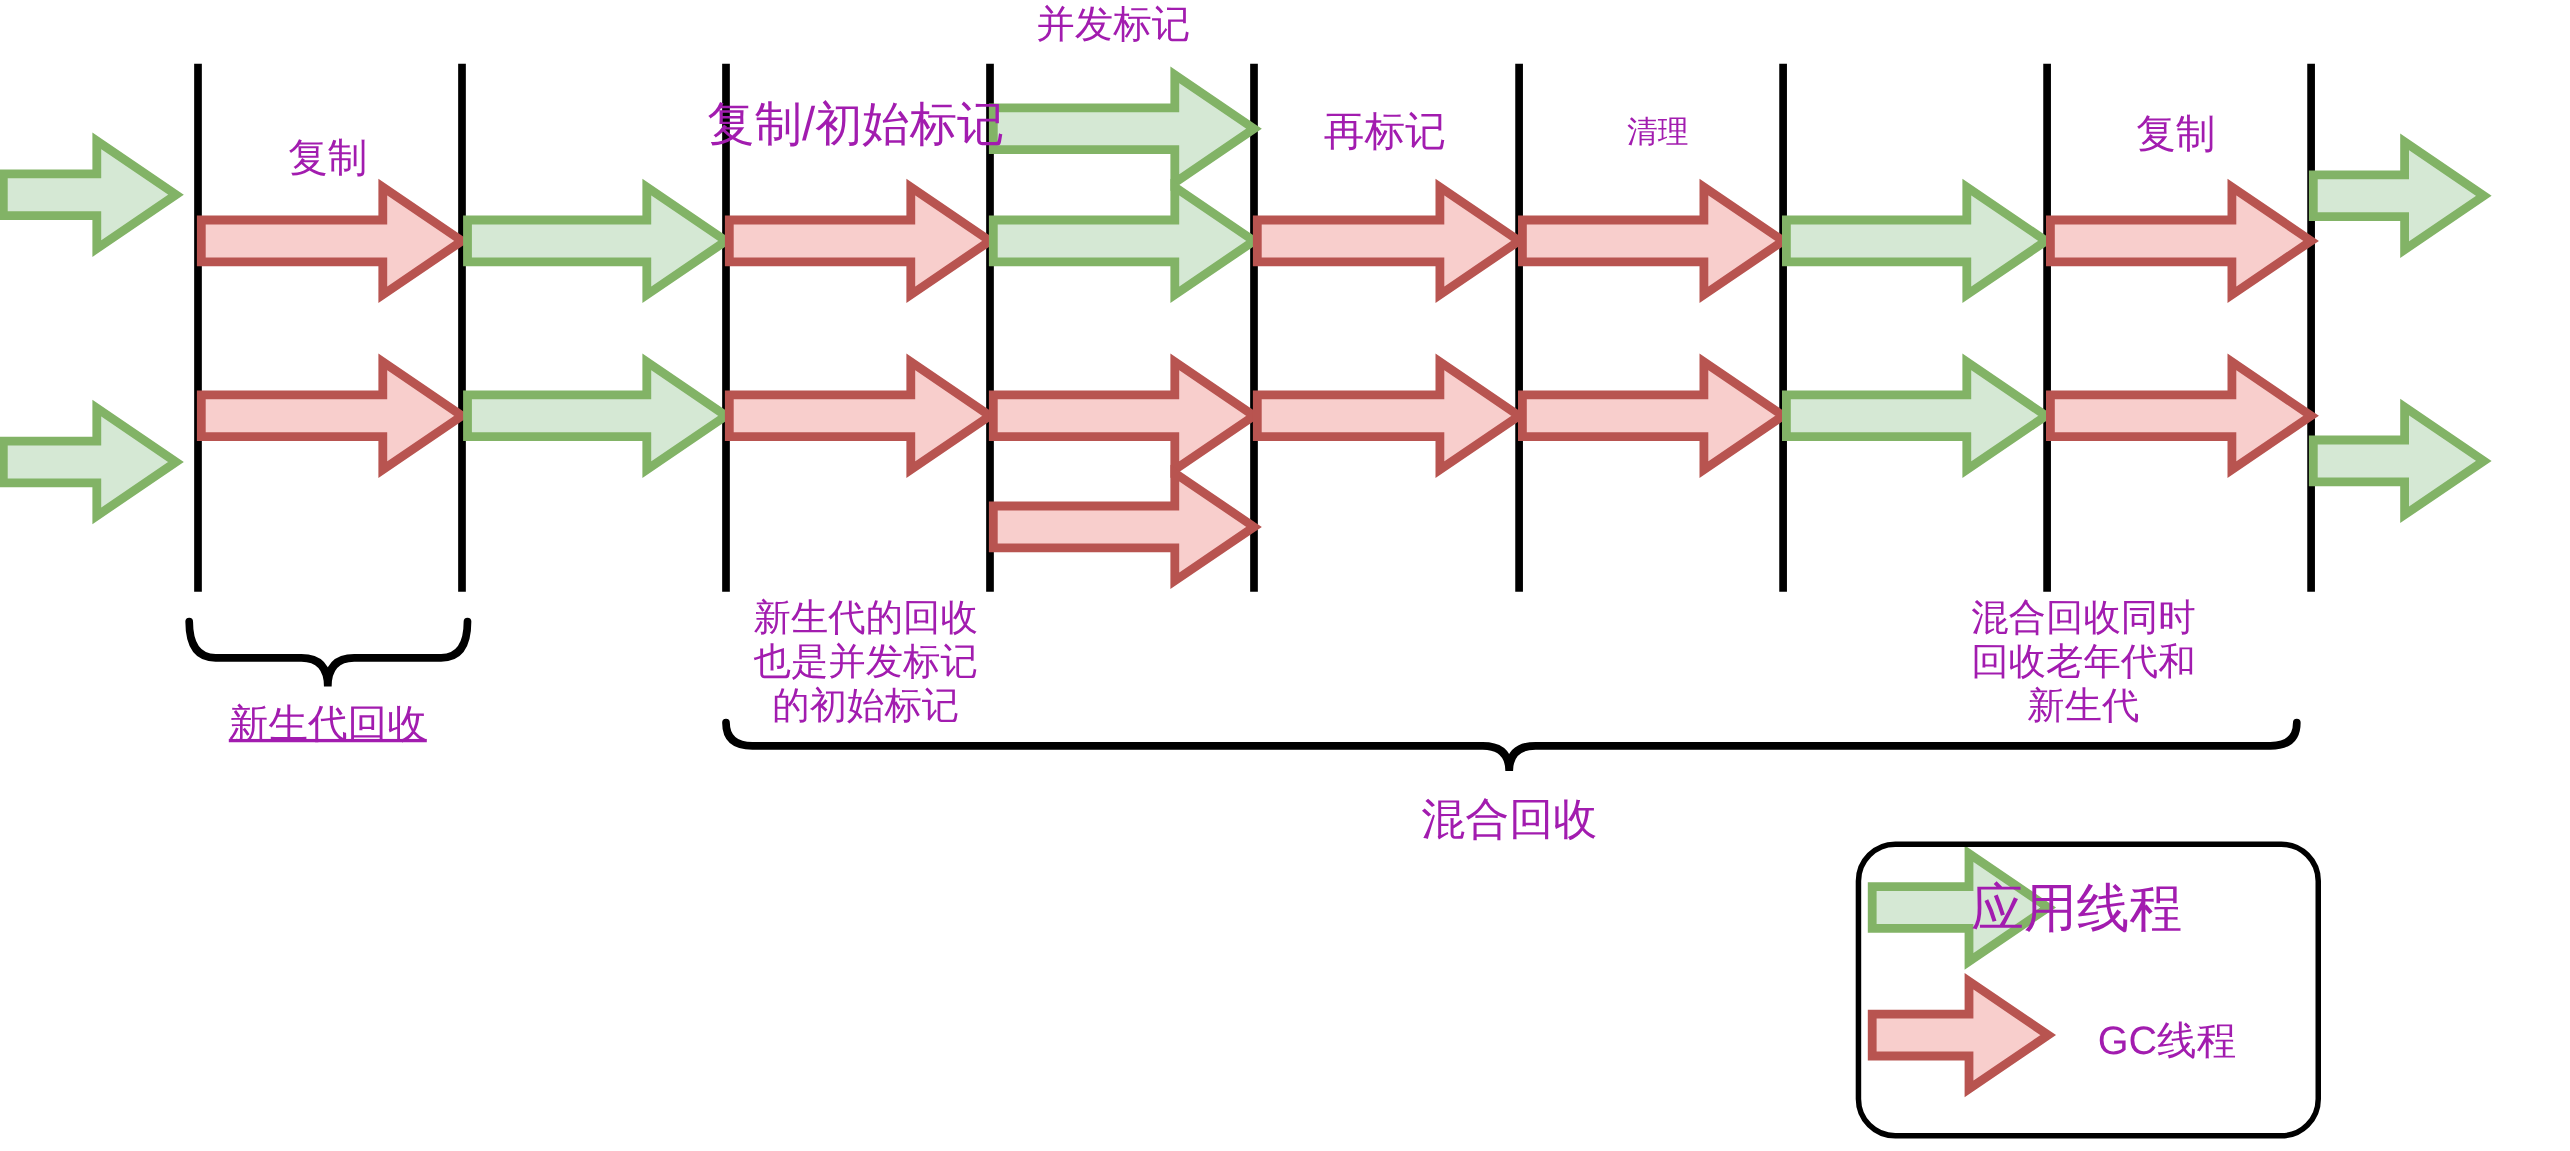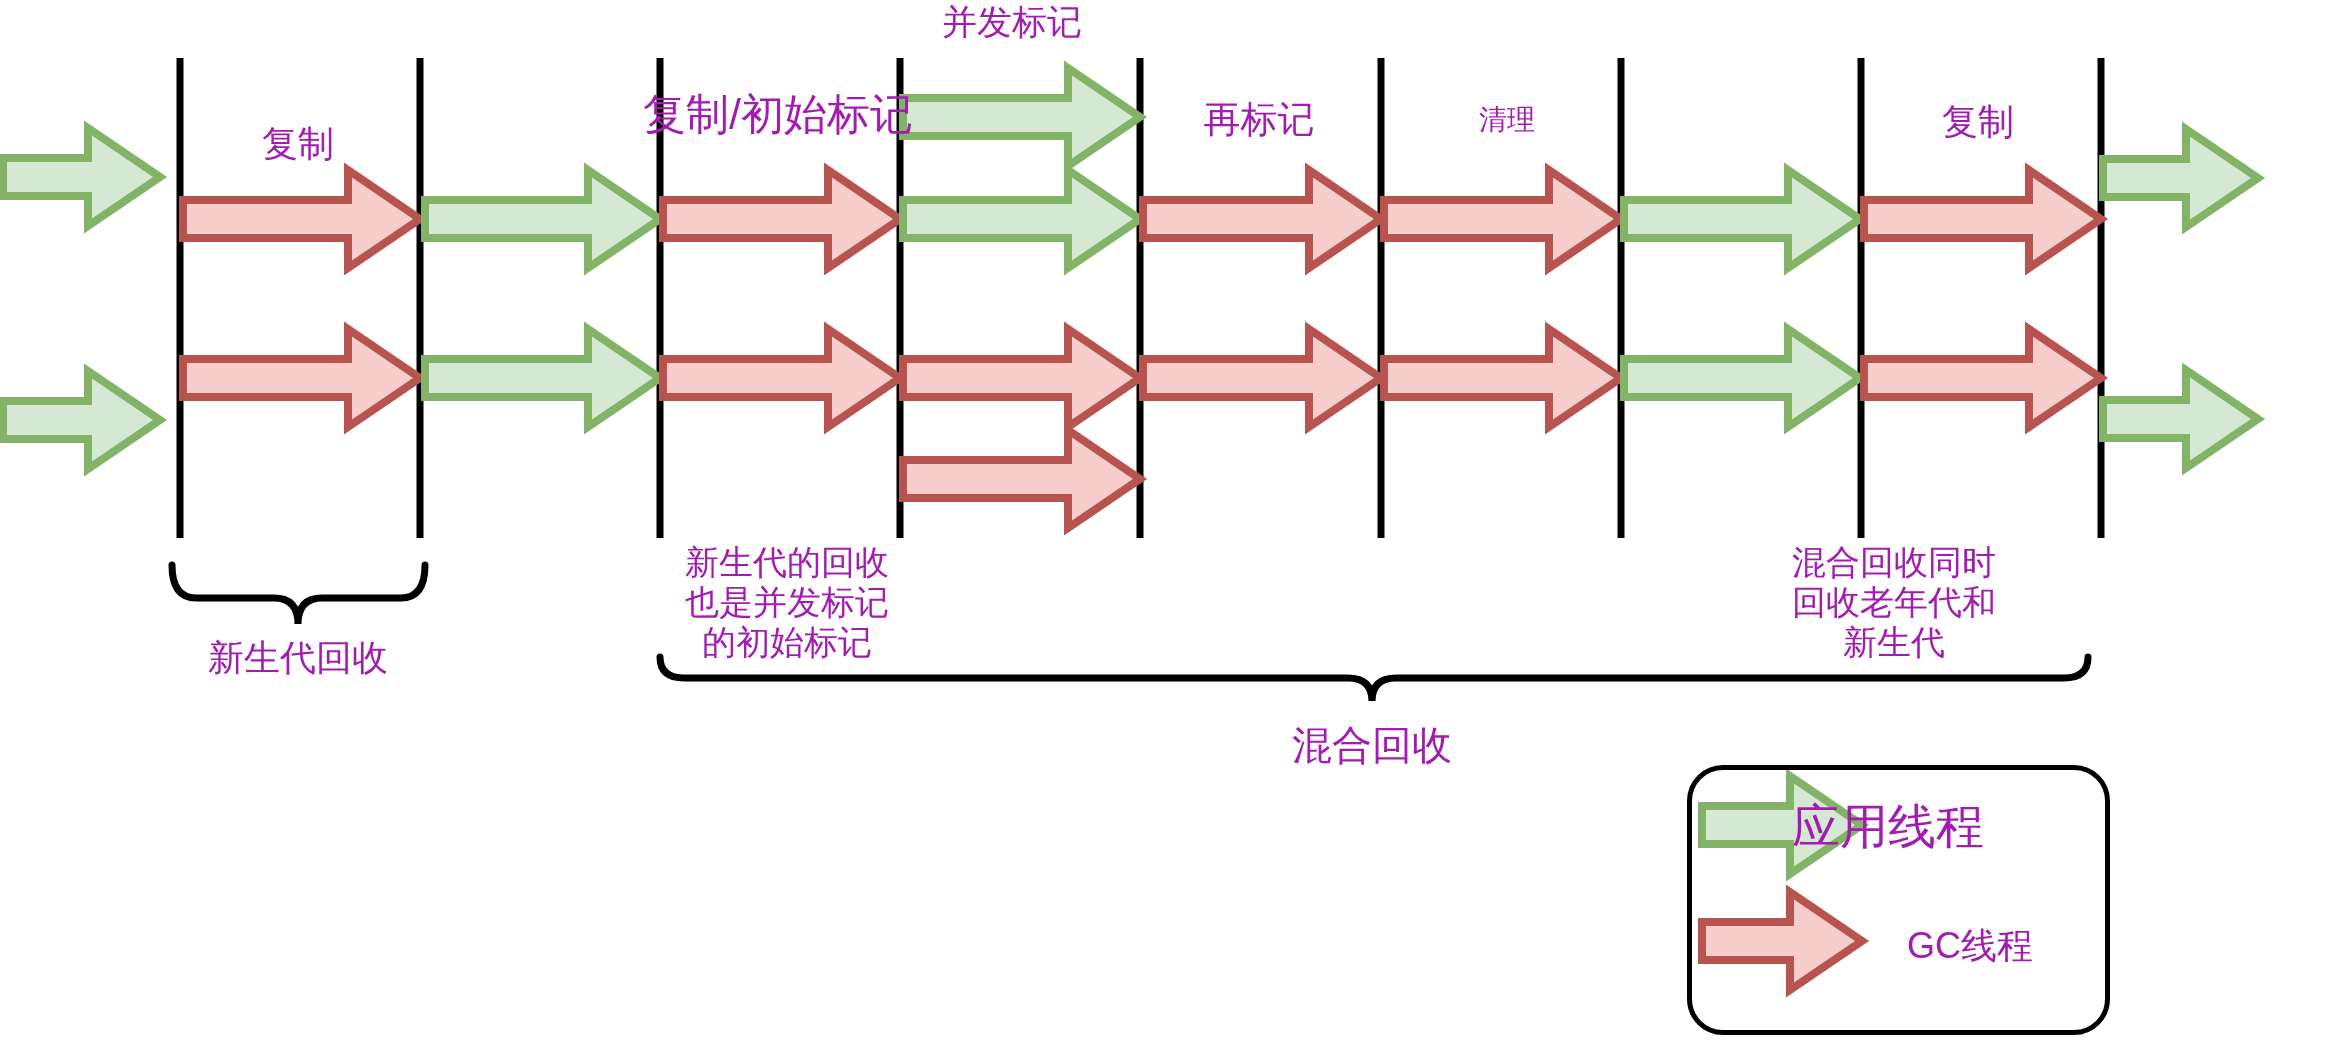--- a/index.html
+++ b/index.html
@@ -76,21 +76,21 @@
 
   <div class="dlabel" style="left:1970px;top:946px;font-size:36px;">GC线程</div>
 
   <div id="labels">
       <div class="dlabel" style="left: 298px; top: 144px; font-size: 36px;">复制</div>
       <div class="dlabel" style="left: 778px; top: 114px; font-size: 43px;">复制/初始标记</div>
       <div class="dlabel" style="left: 1012px; top: 22px; font-size: 35px;">并发标记</div>
       <div class="dlabel" style="left: 1259px; top: 120px; font-size: 37px;">再标记</div>
       <div class="dlabel" style="left: 1507px; top: 120px; font-size: 28px;">清理</div>
       <div class="dlabel" style="left: 1978px; top: 122px; font-size: 36px;">复制</div>
-      <div class="dlabel" style="left: 298px; top: 658px; font-size: 36px;">新生代回收</div>
+      <div class="dlabel" style="left: 298px; top: 658px; font-size: 36px; text-decoration: underline;">新生代回收</div>
       <div class="dlabel" style="left: 1372px; top: 746px; font-size: 40px;">混合回收</div>
       <div class="dlabel" style="left: 787px; top: 602px; font-size: 34px;">新生代的回收
 也是并发标记
 的初始标记</div>
       <div class="dlabel" style="left: 1878px; top: 602px; font-size: 34px; margin-left: 16px;">混合回收同时
 回收老年代和
 新生代</div>
     </div>
 </div>
 

